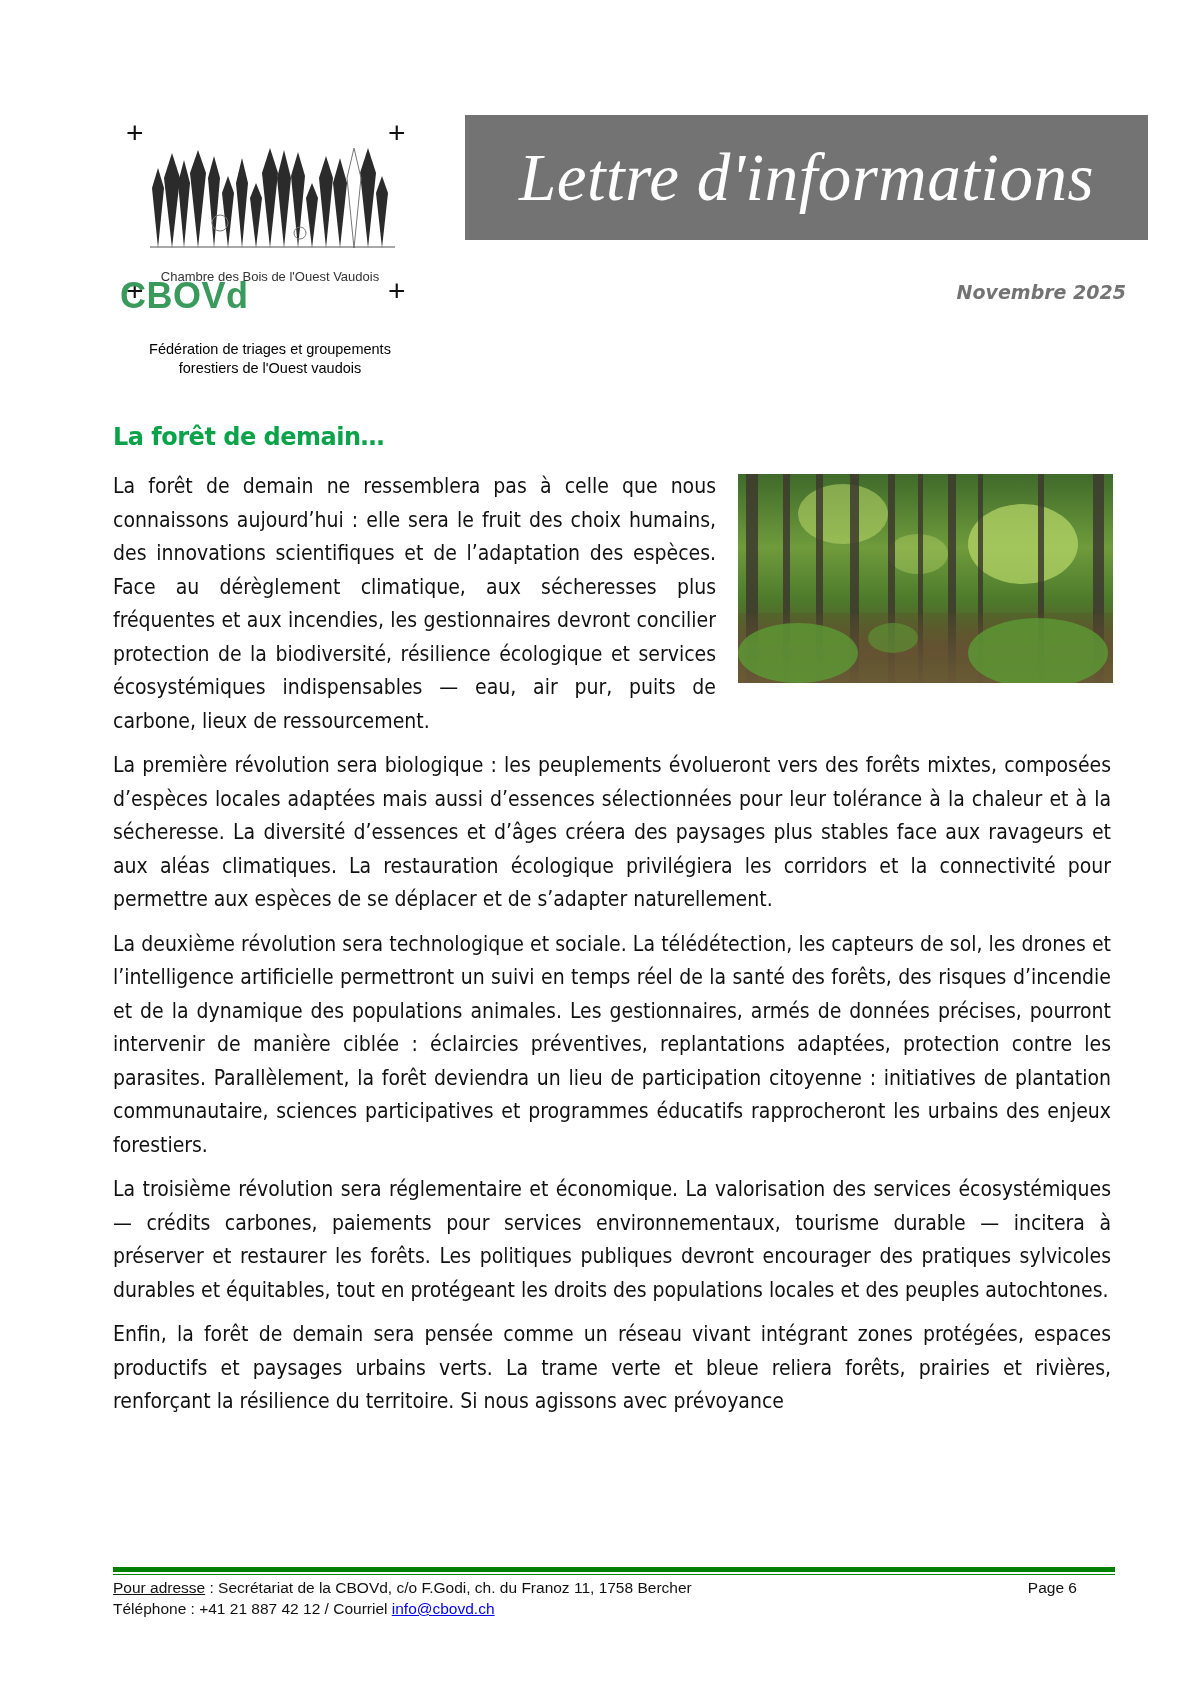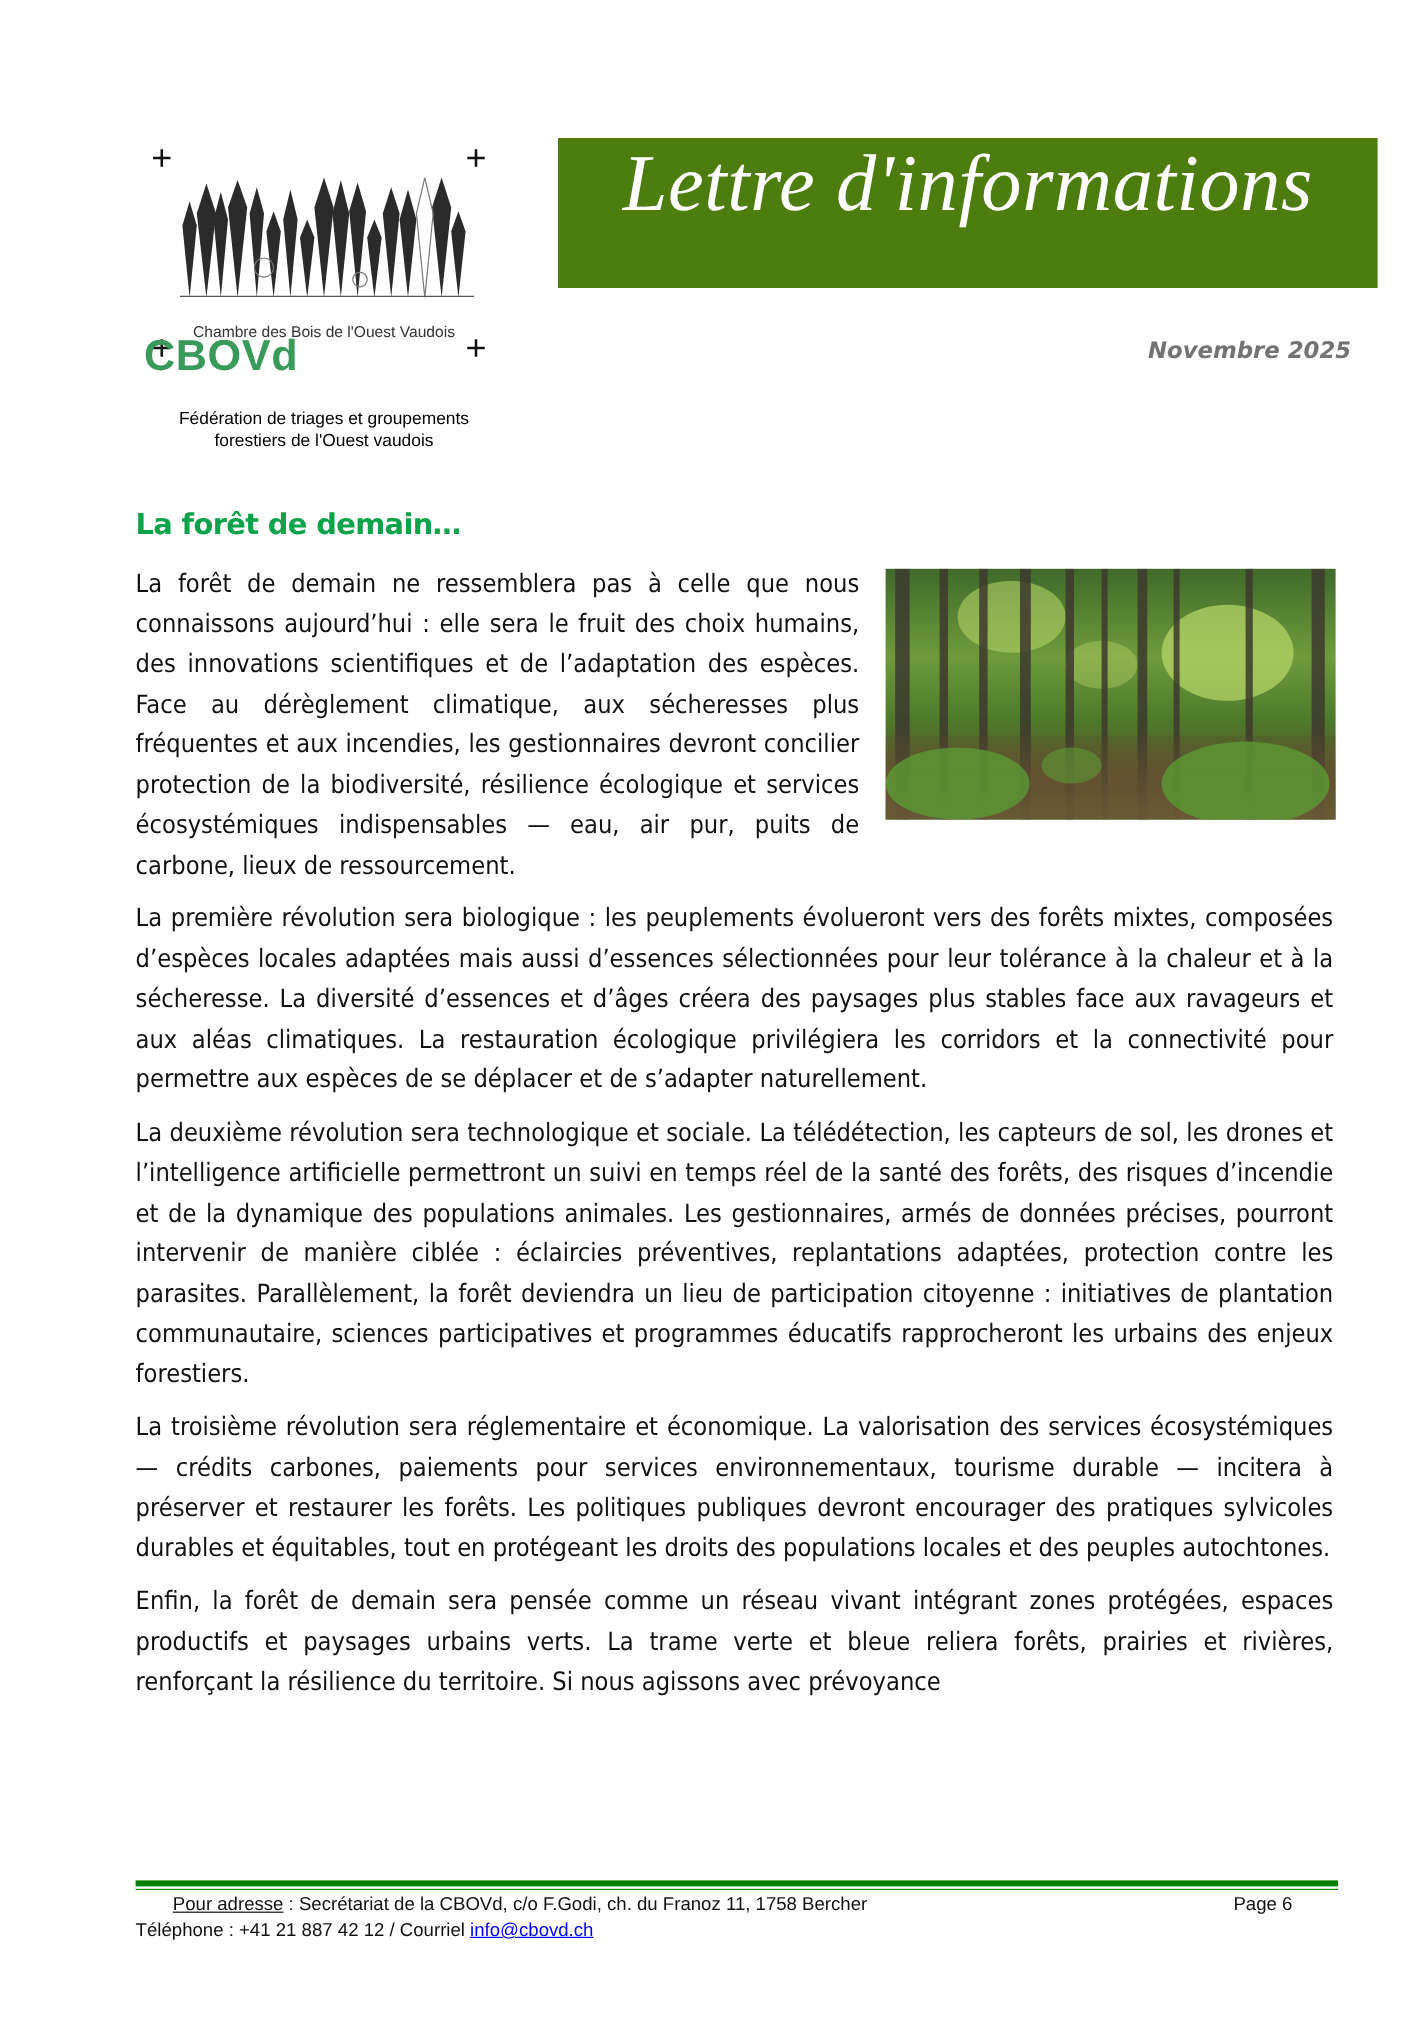--- a/index.html
+++ b/index.html
@@ -9,40 +9,40 @@
   .cross { position: absolute; font-family: "Liberation Sans", sans-serif; font-size: 30px; line-height: 30px; color: #111; }
   .cross.tl { left: 6px; top: 0; }
   .cross.tr { left: 268px; top: 0; }
   .cross.bl { left: 6px; top: 158px; }
   .cross.br { left: 268px; top: 158px; }
   .trees { position: absolute; left: 30px; top: 30px; width: 245px; height: 100px; }
   .chambre { position: absolute; left: 0; top: 140px; width: 300px; text-align: center; font-family: "Liberation Sans", sans-serif; font-weight: normal; font-size: 13px; color: #333; margin-top: 11px; }
   .cbovd { position: absolute; left: 0; top: 157px; width: 300px; text-align: left; font-family: "Liberation Sans", sans-serif; font-weight: bold; font-size: 36px; color: #3a9a5c; letter-spacing: 0.5px; }
   .federation { position: absolute; left: 0; top: 222px; width: 300px; text-align: center; font-family: "Liberation Sans", sans-serif; font-size: 14.5px; line-height: 19px; color: #000000; }
 
-  .title-box { position: absolute; left: 465px; top: 115px; width: 683px; height: 125px; background: #4d7c0f; display: flex; align-items: flex-start; justify-content: center; }
+  .title-box { position: absolute; left: 465px; top: 115px; width: 683px; height: 125px; background: #737373; display: flex; align-items: center; justify-content: center; }
   .title-box span { font-family: "Liberation Serif", serif; font-style: italic; color: #ffffff; font-size: 67px; letter-spacing: 0.5px; }
 
   .date { position: absolute; right: 64px; top: 281px; font-family: "DejaVu Sans", sans-serif; font-weight: bold; font-style: italic; font-size: 19px; color: #737373; }
 
   .section-heading { position: absolute; left: 113px; top: 423px; font-family: "DejaVu Sans", sans-serif; font-weight: bold; font-size: 24px; color: #0aa34a; letter-spacing: -0.5px; }
 
   .article { position: absolute; left: 113px; top: 470px; width: 1000px; font-family: "DejaVu Sans Condensed", "DejaVu Sans", sans-serif; font-size: 21px; line-height: 33.5px; color: #111; text-align: justify; }
   .article p { margin: 0 2px 11px 0; font-stretch: condensed; }
   .photo { float: right; width: 375px; height: 209px; margin: 4px 0 6px 22px; background: linear-gradient(180deg, #3f6a2a 0%, #6f9b3c 35%, #4d7b2b 60%, #5d4a2c 85%, #3b5a20 100%); position: relative; overflow: hidden; }
   .photo .trunk { position: absolute; top: 0; bottom: 0; width: 7px; background: #3d3a2e; opacity: .85; }
   .photo .light { position: absolute; border-radius: 50%; background: #b9d86a; opacity: .55; }
   .photo .floor { position: absolute; left: 0; right: 0; bottom: 0; height: 70px; background: linear-gradient(180deg, rgba(88,70,40,.2), rgba(110,90,55,.9)); }
   .photo .fern { position: absolute; border-radius: 50%; background: #5d9a35; opacity: .8; }
 
   .footer-line1 { position: absolute; left: 113px; top: 1567px; width: 1002px; height: 5px; background: #008000; }
   .footer-line2 { position: absolute; left: 113px; top: 1574px; width: 1002px; height: 1px; background: #008000; }
   .footer { position: absolute; left: 113px; top: 1577px; width: 1002px; font-family: "Liberation Sans", sans-serif; font-size: 15.5px; line-height: 21px; color: #111; }
   .footer .row { display: flex; justify-content: space-between; }
-  .footer .u { text-decoration: underline; margin-left: 31px; }
+  .footer .u { text-decoration: underline; }
   .footer a { color: #0000ee; text-decoration: underline; }
   .footer .page { margin-right: 38px; }
 </style>
 </head>
 <body>
 
 <div class="logo">
   <span class="cross tl">+</span>
   <span class="cross tr">+</span>
   <svg class="trees" viewBox="0 0 245 100">

